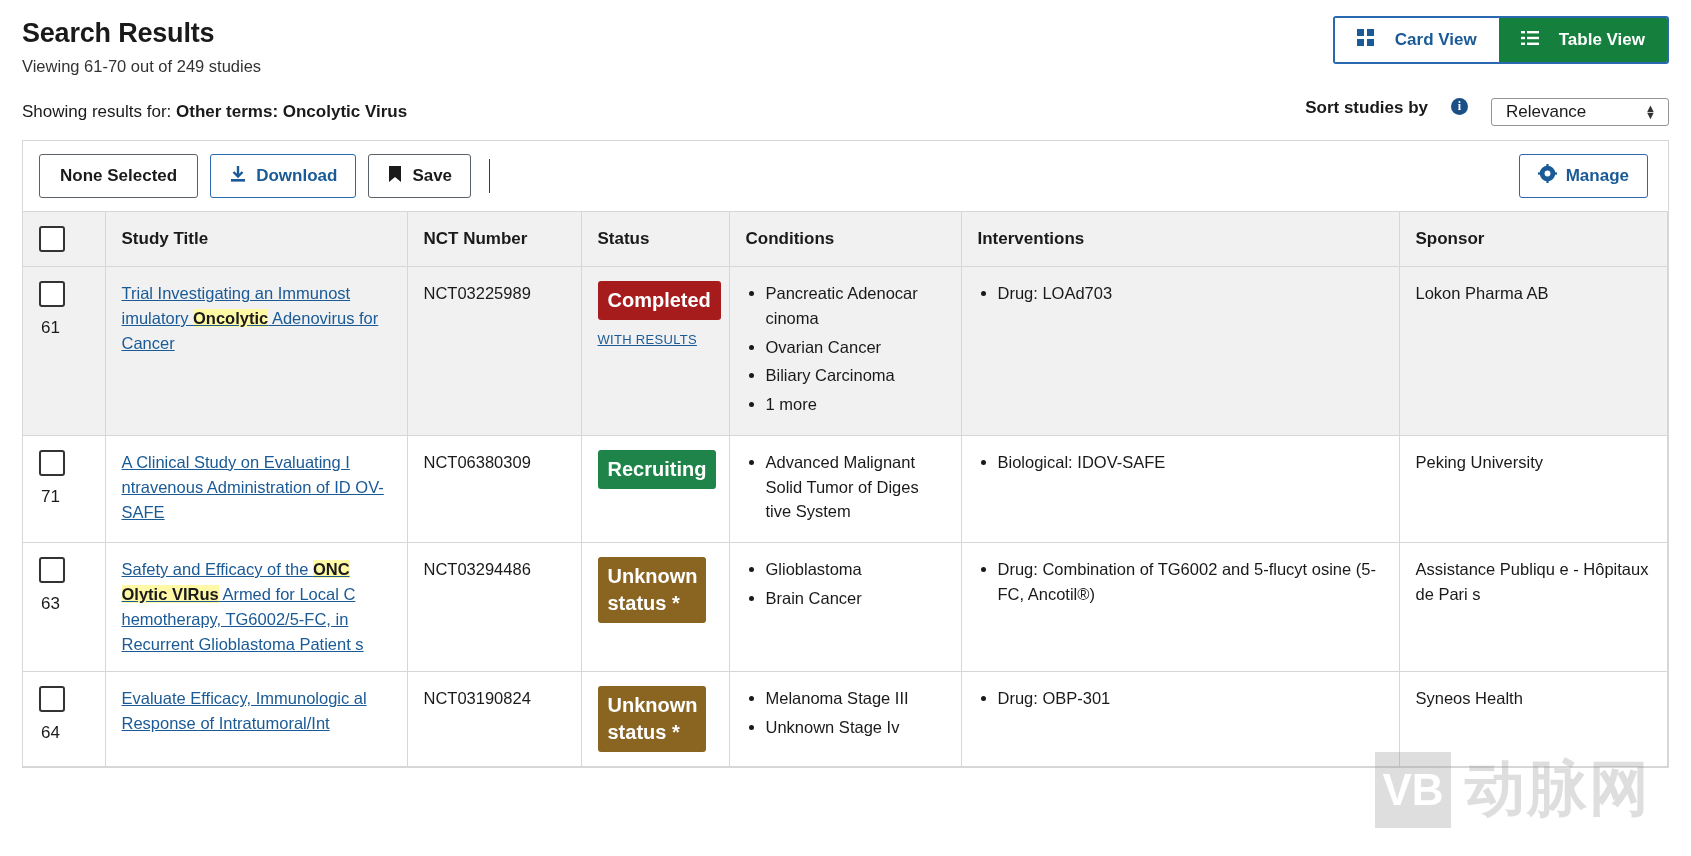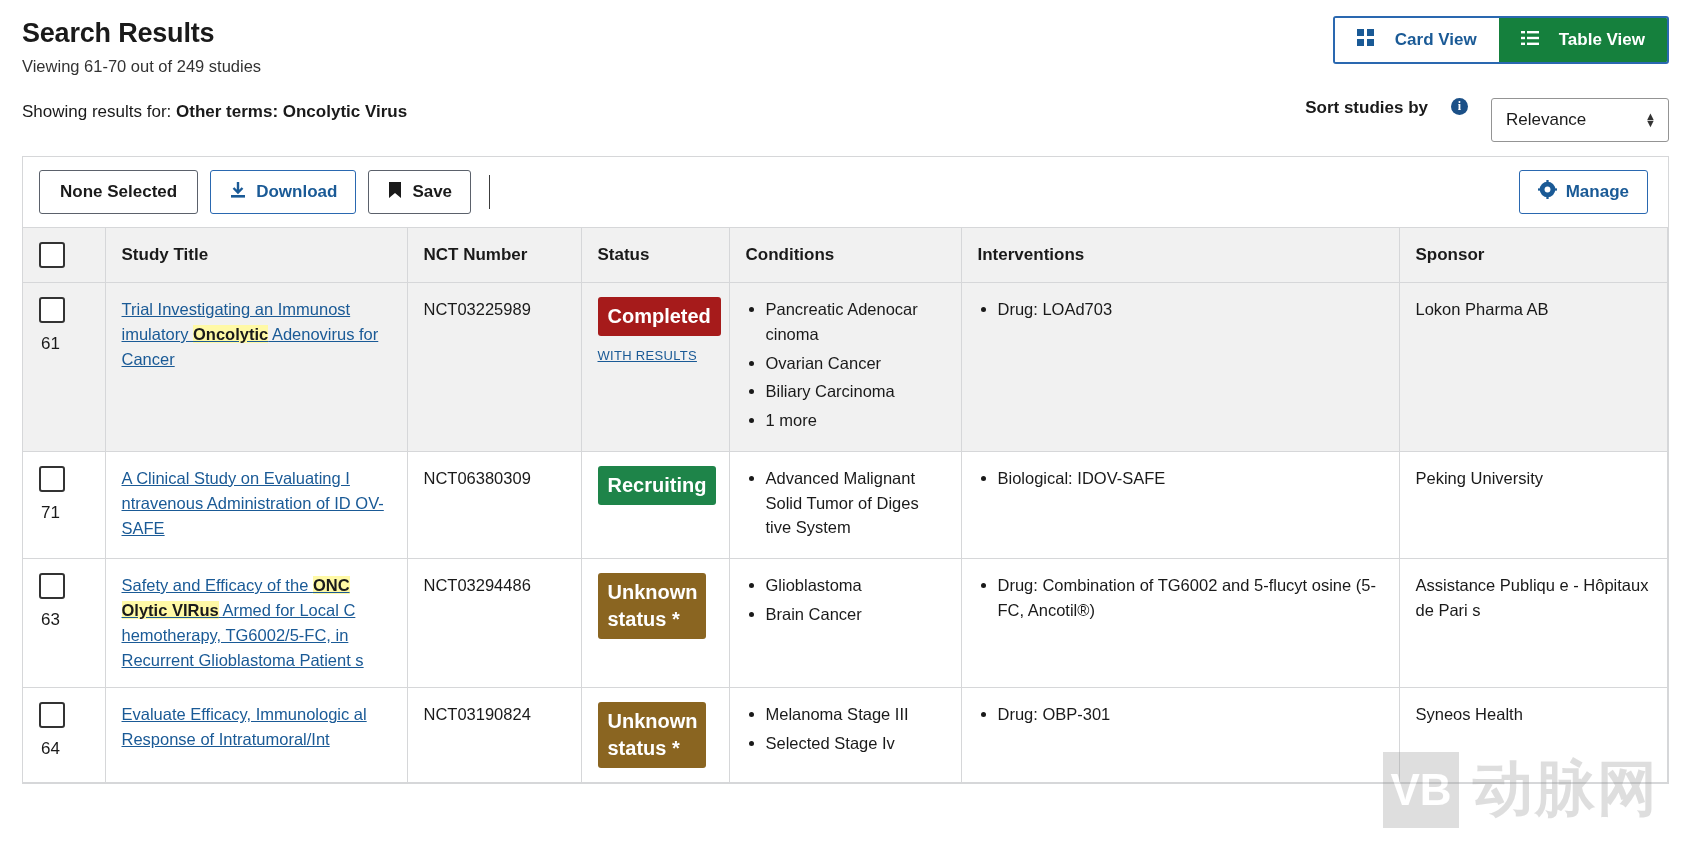--- a/index.html
+++ b/index.html
@@ -92,21 +92,21 @@
     color: #fff;
     font-size: 12px;
     font-weight: bold;
     display: inline-flex;
     align-items: center;
     justify-content: center;
     font-family: "Liberation Serif", serif;
   }
   .sort-select {
     width: 178px;
-    height: 44px;
+    height: 28px;
     border: 1px solid #949494;
     border-radius: 3px;
     background: #fff;
     display: flex;
     align-items: center;
     justify-content: space-between;
     padding: 0 12px 0 14px;
     font-size: 17px;
     color: #1a1a1a;
     cursor: pointer;
@@ -263,21 +263,21 @@
     padding-left: 20px;
   }
   ul.cell-list li {
     margin-bottom: 4px;
     line-height: 1.5;
   }
 
   
   .watermark {
     position: absolute;
-    right: 32px;
+    right: 40px;
     bottom: 26px;
     display: flex;
     align-items: center;
     gap: 14px;
     opacity: 0.28;
     pointer-events: none;
   }
   .wm-box {
     width: 76px; height: 76px;
     background: #8d8d8d;
@@ -481,21 +481,21 @@
             <td class="check-cell">
               <span class="checkbox"></span>
               <div class="row-num">64</div>
             </td>
             <td><a class="study-link">Evaluate Efficacy, Immunologic al Response of Intratumoral/Int</a></td>
             <td>NCT03190824</td>
             <td><span class="badge unknown">Unknown status *</span></td>
             <td>
               <ul class="cell-list">
                 <li>Melanoma Stage III</li>
-                <li>Selected Stage Iv</li>
+                <li>Unknown Stage Iv</li>
               </ul>
             </td>
             <td>
               <ul class="cell-list">
                 <li>Drug: OBP-301</li>
               </ul>
             </td>
             <td>Syneos Health</td>
           </tr>
         </tbody>

